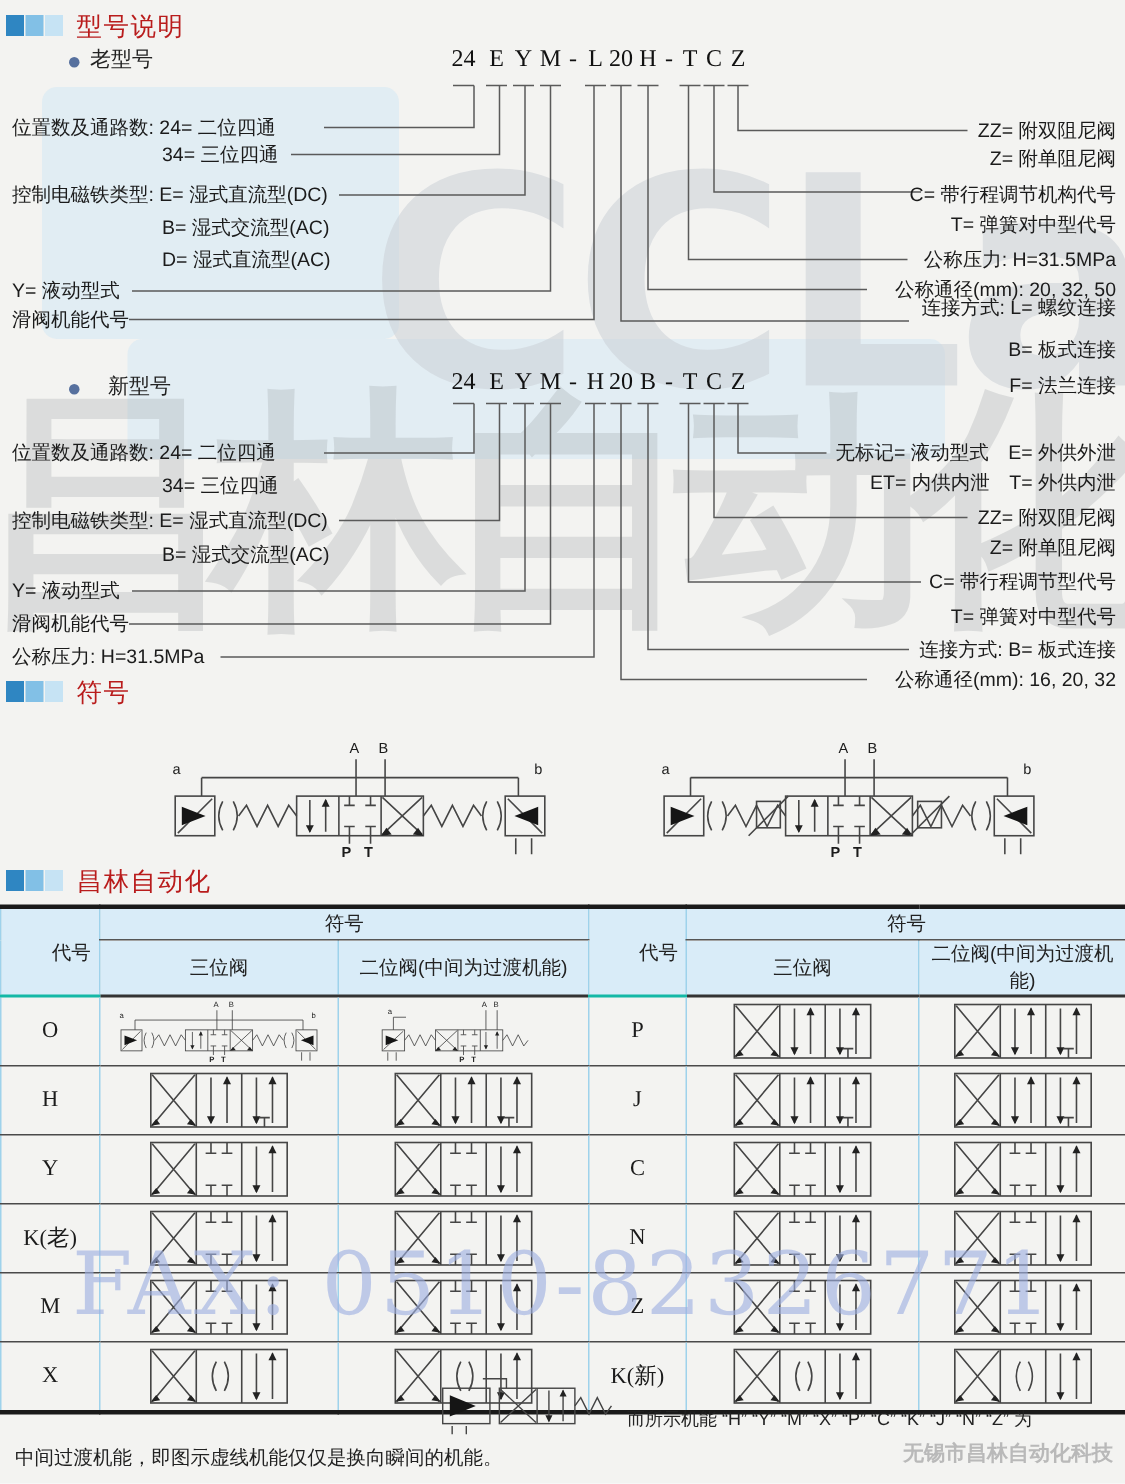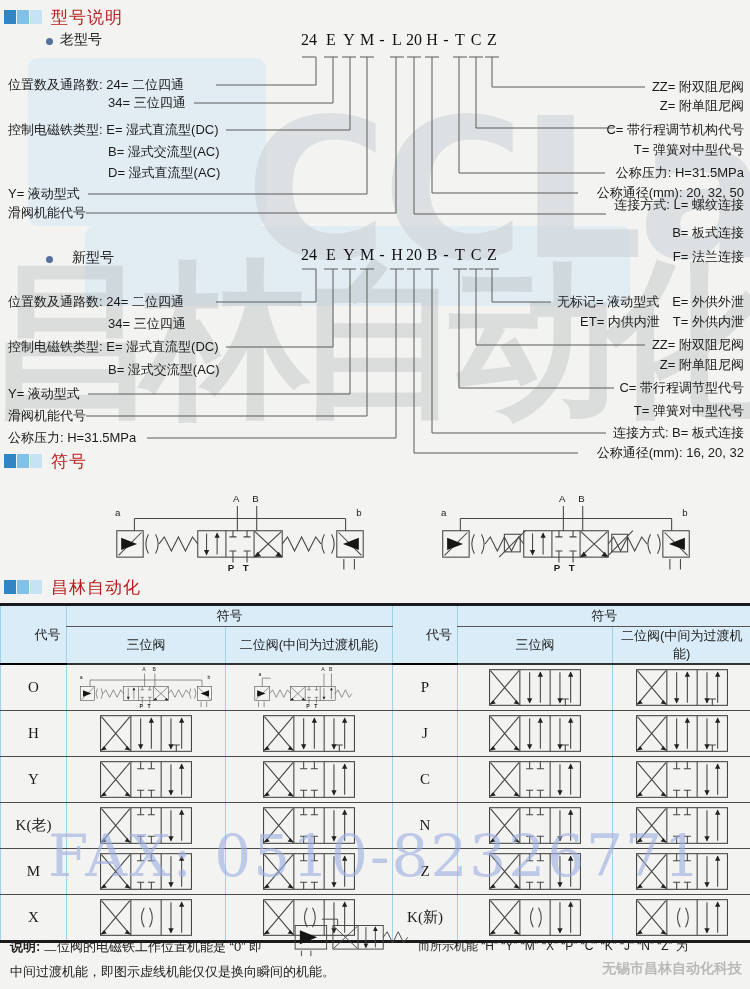--- a/index.html
+++ b/index.html
@@ -33,21 +33,21 @@
   .diag-title{position:absolute;z-index:3;font-size:13px;text-align:center;color:#222;}
   .diag{position:absolute;z-index:3;}
   
   .ftab{position:absolute;left:0;top:603px;width:750px;z-index:2;border-collapse:collapse;table-layout:fixed;
         border-top:3px solid #1a1a1a;border-bottom:3px solid #1a1a1a;}
   .ftab td{border-left:1px solid #9ed2eb;text-align:center;vertical-align:middle;padding:0;overflow:hidden;}
   .ftab tr.h1 td,.ftab tr.h2 td{background:#d9ecf8;font-size:13px;color:#222;}
   .ftab tr.h1 td{height:20px;}
   .ftab tr.h2 td{height:24px;border-bottom:2px solid #333;}
   .ftab tr.h1 td.hs{border-bottom:1px solid #555;}
-  .ftab tr.h1 td.hcode{border-bottom:2px solid #000000;padding-left:28px;}
+  .ftab tr.h1 td.hcode{border-bottom:2px solid #14b8a6;padding-left:28px;}
   .ftab tr.br td{height:45px;border-bottom:1px solid #4a4a4a;}
   .ftab td.code{font-size:15px;font-family:"Liberation Serif",serif;}
   .ftab td svg{display:block;margin:1px auto;}
   
   .note-line{position:absolute;z-index:3;font-size:13px;white-space:nowrap;color:#222;}
   .footer-co{position:absolute;z-index:3;font-size:14px;font-weight:bold;color:#b9b9b9;white-space:nowrap;}
   .note-svg{position:absolute;z-index:3;}
 </style>
 </head>
 <body>
@@ -471,24 +471,20 @@
             <svg width="100" height="41" viewBox="0 0 112 46">
               <use href="#g-pbox-c"></use>
             </svg>
           </td>
     </tr>
     </tbody>
   </table>
 
   <div class="wm-telfax" style="left:48px;top:822px">FAX: 0510-82326771</div>
 
-  <div class="note-line" style="left:10px;top:938px">
-    <span style="font-weight:bold">说明:</span>
-    <span>二位阀的电磁铁工作位置机能是 “0” 即</span>
-  </div>
   <svg class="note-svg" style="left:292px;top:916px" width="118" height="41" viewBox="0 0 150 52">
     <use href="#g-note"></use>
   </svg>
   <div class="note-line" style="left:10px;top:963px">中间过渡机能，即图示虚线机能仅仅是换向瞬间的机能。</div>
   <div class="note-line" style="left:418px;top:938px;font-size:12px">而所示机能 “H” “Y” “M” “X” “P” “C” “K” “J” “N” “Z” 为</div>
   <div class="footer-co" style="right:8px;top:960px">无锡市昌林自动化科技</div>
 
 </div>
 
 </body></html>

